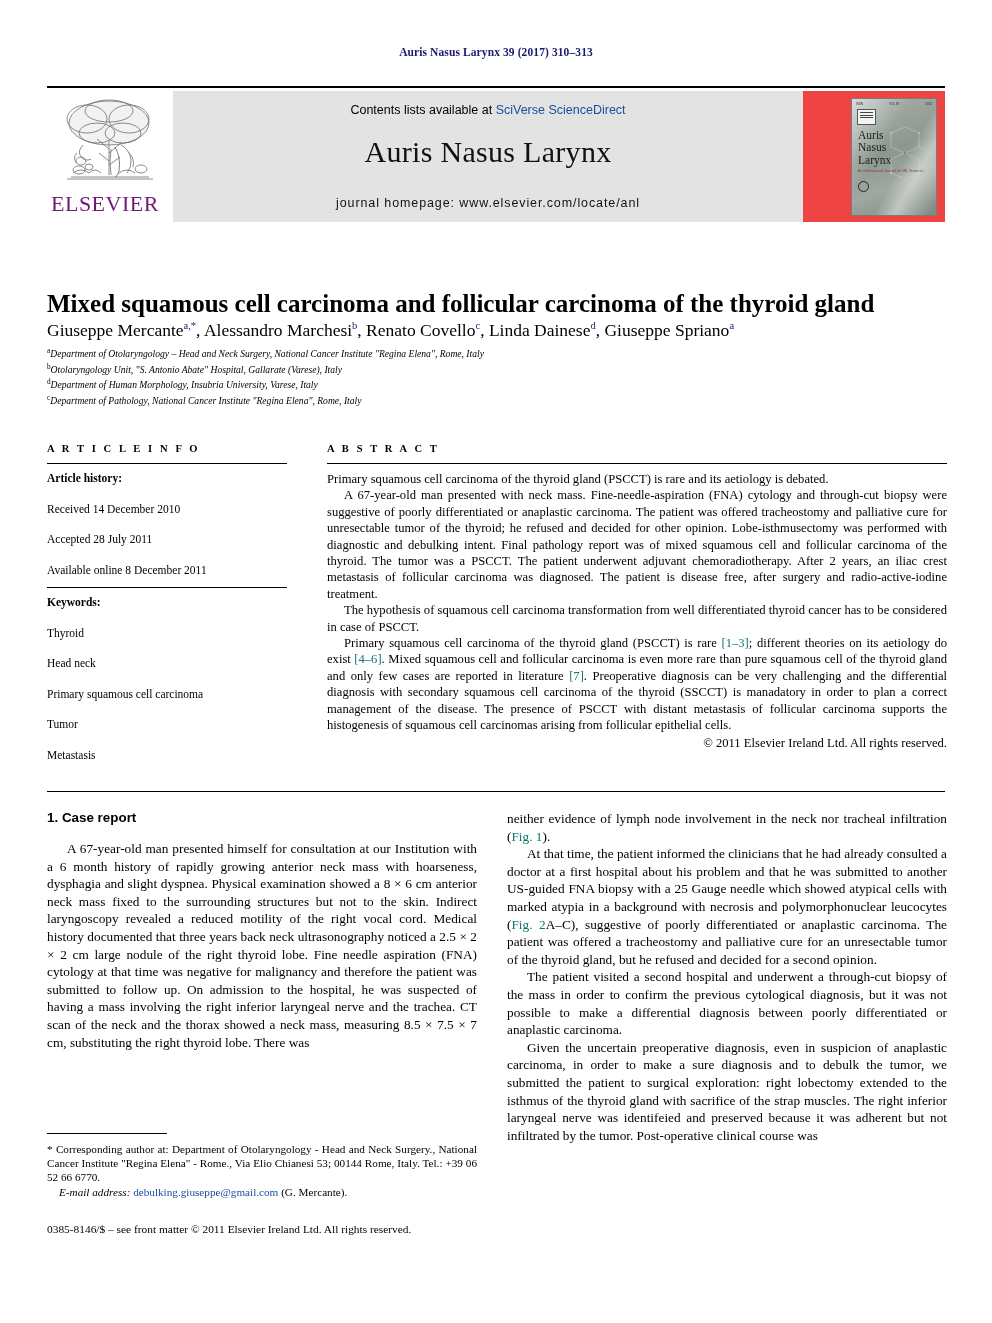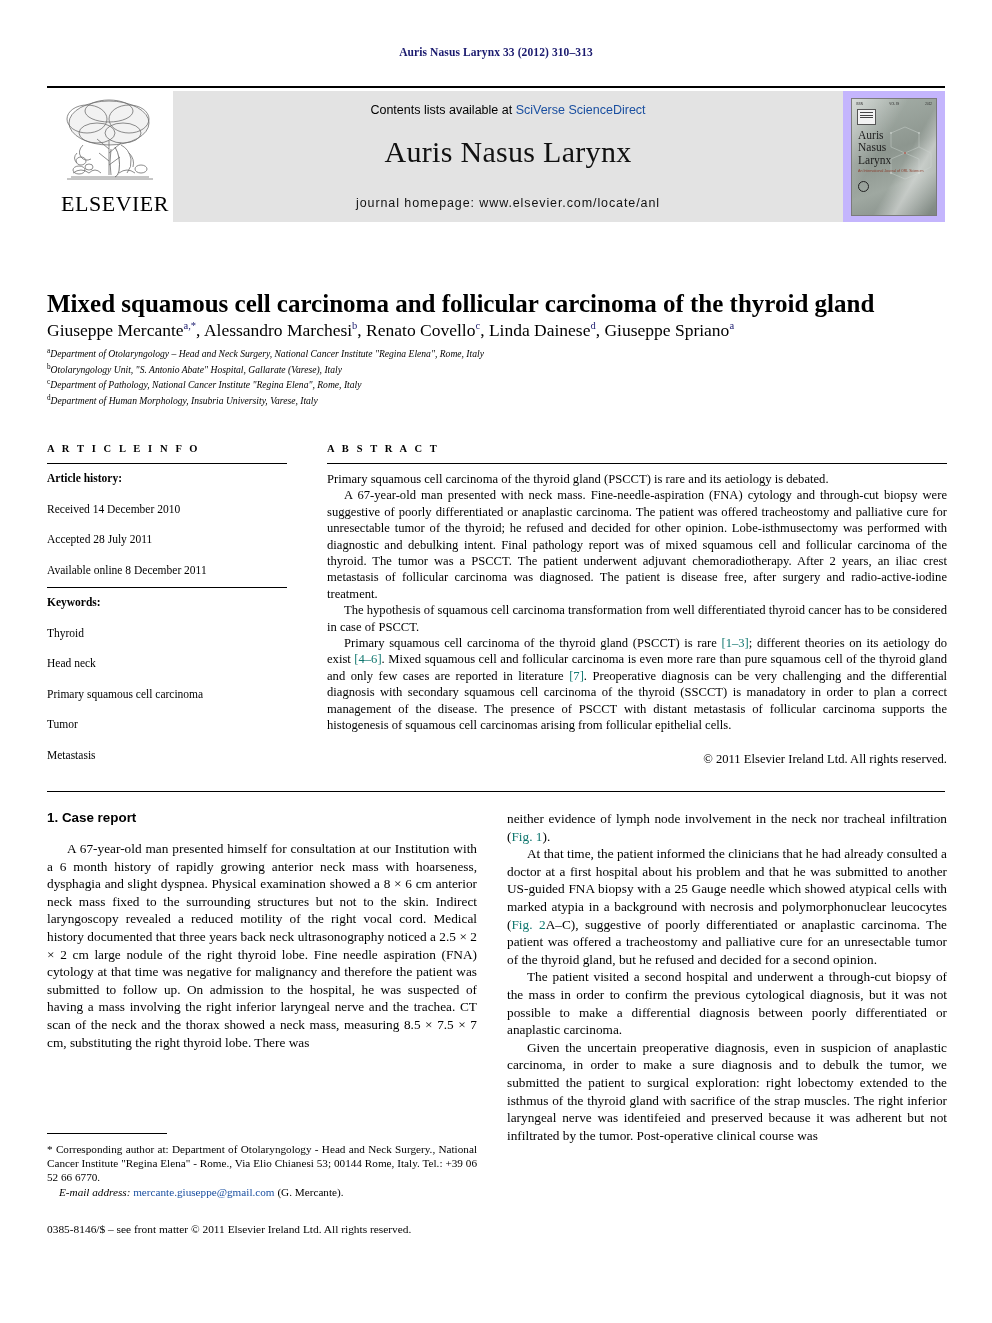--- a/index.html
+++ b/index.html
@@ -62,25 +62,25 @@
   .tree {
     position: absolute;
     left: 12px; top: 4px;
     width: 102px; height: 92px;
     overflow: hidden;
   }
   .elsevier-word {
     position: absolute;
     left: 4px; bottom: 5px;
     width: 118px;
-    text-align: right;
+    text-align: left;
     font-family: "Liberation Serif", serif;
     font-size: 22px;
     letter-spacing: 0.5px;
-    color: #000000;
+    color: #701a75;
   }
   .center-box {
     flex: 1 1 auto;
     background: #e3e3e3;
     position: relative;
   }
   .contents-line {
     position: absolute;
     left: 0; top: 12px;
     width: 100%;
@@ -109,24 +109,25 @@
     text-align: center;
     font-family: "Liberation Sans", sans-serif;
     font-size: 12.5px;
     letter-spacing: 0.9px;
     color: #111;
   }
   .cover-box {
     flex: 0 0 102px;
     width: 102px;
     position: relative;
-    background: #c4b5fd;
+    background: #ef4444;
     display: flex;
     align-items: center;
     justify-content: center;
+    padding-left: 40px;
   }
   .cover {
     width: 84px;
     height: 116px;
     border: 1px solid #7b7b7b;
     background:
       linear-gradient(120deg, rgba(255,255,255,0.55) 0%, rgba(255,255,255,0.0) 38%, rgba(255,255,255,0.0) 58%, rgba(255,255,255,0.45) 72%, rgba(255,255,255,0.0) 95%),
       linear-gradient(160deg, #a8b2ab 0%, #8d968f 45%, #9fa8a1 70%, #7e8781 100%);
     position: relative;
     overflow: hidden;
@@ -251,21 +252,21 @@
     margin: 0;
     text-indent: 17px;
     hyphens: none;
   }
   .abs-p.first { text-indent: 0; }
   .ref-link { color: #0f766e; }
   .copyright {
     font-family: "Liberation Serif", serif;
     font-size: 12.6px;
     text-align: right;
-    margin-top: 18px;
+    margin-top: 2px;
   }
 
   
   .body-rule {
     position: absolute;
     left: 47px; top: 791px;
     width: 898px;
     border-top: 1.1px solid #000;
   }
   .col-left {
@@ -322,21 +323,21 @@
     font-size: 11.4px;
     line-height: 14.6px;
   }
   .doi-link { color: #1a4fa0; }
 </style>
 </head>
 <body>
 
 <div class="page">
 
-  <div class="runhead">Auris Nasus Larynx 33 (2012) 310–313</div>
+  <div class="runhead">Auris Nasus Larynx 39 (2017) 310–313</div>
 
   <div class="masthead">
     <div class="mast-inner">
 
       <div class="elsevier-box">
         <div class="tree">
           <svg viewBox="0 0 102 92" width="102" height="92" aria-hidden="true">
             <g stroke="#6f6f6f" stroke-width="0.8" fill="none">
               <ellipse cx="50" cy="28" rx="40" ry="22" fill="#f2f2f2"></ellipse>
               <ellipse cx="28" cy="24" rx="20" ry="14"></ellipse>
@@ -410,22 +411,22 @@
       </div>
 
     </div>
   </div>
 
   <h1 class="title">Mixed squamous cell carcinoma and follicular carcinoma of the thyroid gland</h1>
   <div class="authors">Giuseppe Mercante<sup>a,*</sup>, Alessandro Marchesi<sup>b</sup>, Renato Covello<sup>c</sup>, Linda Dainese<sup>d</sup>, Giuseppe Spriano<sup>a</sup></div>
   <div class="affils">
       <div><sup>a</sup>Department of Otolaryngology – Head and Neck Surgery, National Cancer Institute "Regina Elena", Rome, Italy</div>
       <div><sup>b</sup>Otolaryngology Unit, "S. Antonio Abate" Hospital, Gallarate (Varese), Italy</div>
+      <div><sup>d</sup>Department of Human Morphology, Insubria University, Varese, Italy</div>
       <div><sup>c</sup>Department of Pathology, National Cancer Institute "Regina Elena", Rome, Italy</div>
-      <div><sup>d</sup>Department of Human Morphology, Insubria University, Varese, Italy</div>
     </div>
 
   <div class="info-col">
     <div class="sec-head">A R T I C L E   I N F O</div>
     <hr class="hr-black">
     <div class="info-sub">Article history:</div>
     <div>
         <div class="info-line">Received 14 December 2010</div>
         <div class="info-line">Accepted 28 July 2011</div>
         <div class="info-line">Available online 8 December 2011</div>
@@ -469,21 +470,21 @@
         <p class="body-p">The patient visited a second hospital and underwent a through-cut biopsy of the mass in order to confirm the previous cytological diagnosis, but it was not possible to make a differential diagnosis between poorly differentiated or anaplastic carcinoma.</p>
         <p class="body-p">Given the uncertain preoperative diagnosis, even in suspicion of anaplastic carcinoma, in order to make a sure diagnosis and to debulk the tumor, we submitted the patient to surgical exploration: right lobectomy extended to the isthmus of the thyroid gland with sacrifice of the strap muscles. The right inferior laryngeal nerve was identifeied and preserved because it was adherent but not infiltrated by the tumor. Post-operative clinical course was</p>
       </div>
   </div>
 
   <div class="foot-rule"></div>
   <div class="footnote">
     <span>* Corresponding author at: Department of Otolaryngology - Head and Neck Surgery., National Cancer Institute "Regina Elena" - Rome., Via Elio Chianesi 53; 00144 Rome, Italy. Tel.: +39 06 52 66 6770.</span>
     <span class="ind">
       <span class="email-label">E-mail address:</span>
-      <span class="email-link">mercante.giuseppe@gmail.com</span>
+      <span class="email-link">debulking.giuseppe@gmail.com</span>
       <span>(G. Mercante).</span>
     </span>
   </div>
 
   <div class="issn-block">
     <div>0385-8146/$ – see front matter © 2011 Elsevier Ireland Ltd. All rights reserved.</div>
   </div>
 
 </div>
 

